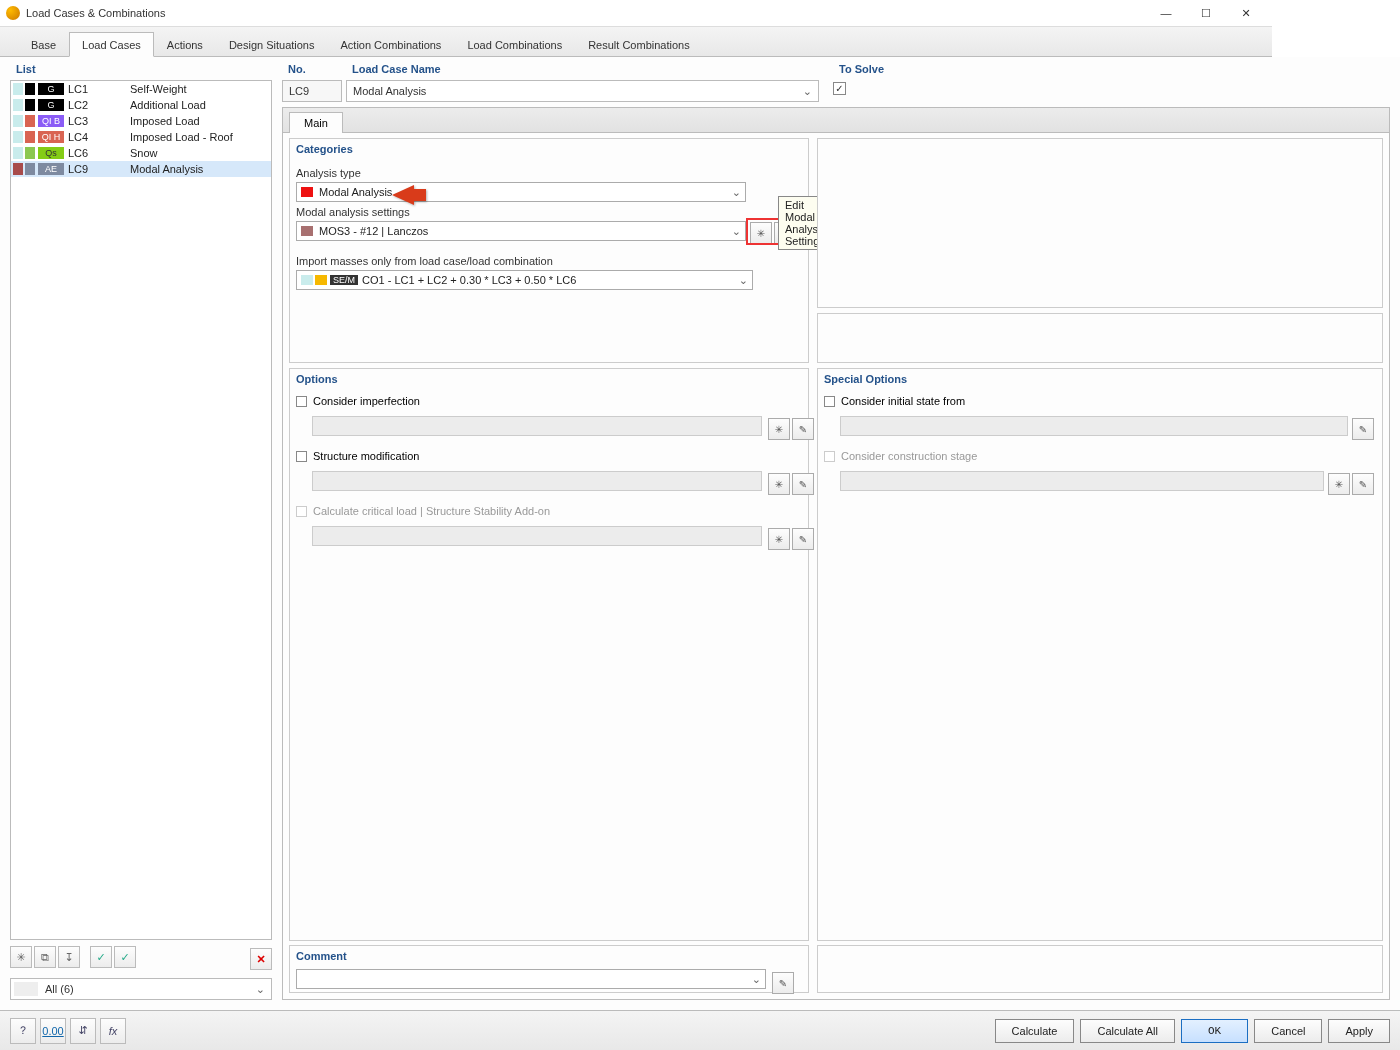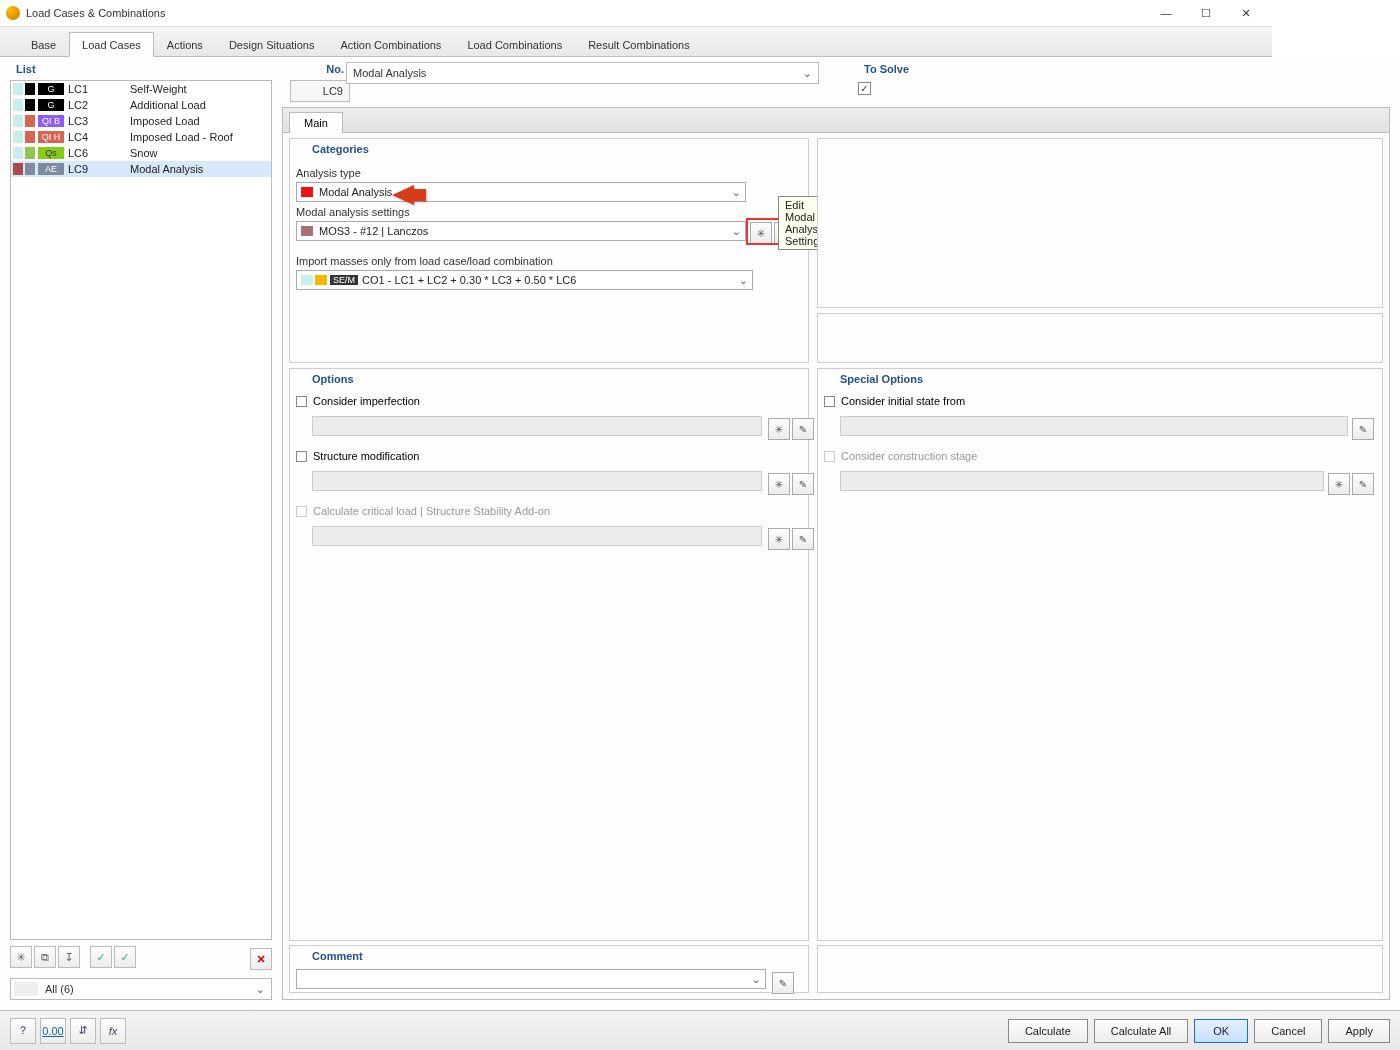--- a/index.html
+++ b/index.html
@@ -28,34 +28,34 @@
 .lcname { color: #222; margin-left: 40px; }
 
 .left-toolbar { position: absolute; left: 0; bottom: 30px; height: 24px; display: flex; gap: 2px; }
 .tbtn { width: 22px; height: 22px; border: 1px solid #bbb; background: linear-gradient(#fdfdfd,#ececec); display:flex;align-items:center;justify-content:center;font-size:11px;color:#666; }
 .delbtn { position: absolute; right: 0; bottom: 30px; width: 22px; height: 22px; border:1px solid #bbb;background:linear-gradient(#fdfdfd,#ececec);display:flex;align-items:center;justify-content:center;color:#d00;font-weight:bold; }
 .filter-drop { position:absolute; left:0; right:0; bottom:0; height:22px; border:1px solid #bbb; background:#fff; display:flex; align-items:center; padding: 0 6px 0 34px; color:#333; }
 .filter-drop .sw { position:absolute; left:3px; width:24px; height:14px; background:#eee; }
 .filter-drop .chev { margin-left:auto; color:#666; }
 
 .top-fields { position:absolute; left:282px; top:3px; right:10px; }
-.no-box { position:absolute; left:8px; top:0; width:60px;text-align:right; }
+.no-box { position:absolute; left:0; top:0; width:60px; }
 .no-input { border:1px solid #bbb; background:#f7f7f7; color:#333; padding:4px 6px; width:60px; height:22px; margin-top:2px;}
 .name-box { position:absolute; left:64px; top:0; width:473px; }
 .name-input { border:1px solid #bbb; background:#fff; color:#333; padding:3px 6px; width:473px; height:22px; margin-top:2px; display:flex; align-items:center; }
 .name-input .chev { margin-left:auto; color:#666; }
-.solve-box { position:absolute; left:576px; top:0; }
+.solve-box { position:absolute; left:551px; top:0; }
 .chk { width:13px; height:13px; border:1px solid #888; display:inline-flex; align-items:center; justify-content:center; background:#fff; color:#333; font-size:10px; margin-top:4px;}
 
 .sub-tab-area { position:absolute; left:282px; top:50px; right:10px; bottom:10px; border:1px solid #bbb; background:#fdfdfd; }
 .sub-tab-hdr { height:25px; background:linear-gradient(#ececec,#e2e2e2); display:flex; align-items:flex-end; border-bottom:1px solid #bbb;}
 .sub-tab { padding:4px 14px; border:1px solid #bbb; border-bottom:none; background:#fdfdfd; margin-left:6px; margin-bottom:-1px; }
 
 .section { position:absolute; border:1px solid #ccc; background:#fdfdfd; }
-.section-head { color:#24528a; font-weight:600; padding:4px 6px;margin-left:16px; }
+.section-head { color:#24528a; font-weight:600; padding:4px 6px; }
 .field-lbl { color:#333; padding:0 6px; margin-top:8px; }
 .combo { border:1px solid #ababab; background:#fff; height:20px; display:flex; align-items:center; padding:0 4px; margin:3px 6px 0; }
 .combo .csw { width:12px; height:10px; margin-right:6px; }
 .combo .ctext { color:#222; }
 .combo .chev { margin-left:auto; color:#666; }
 .small-btn { width:22px; height:22px; border:1px solid #ababab; background:linear-gradient(#fdfdfd,#ececec); display:inline-flex; align-items:center; justify-content:center; color:#555; font-size:10px;}
 .red-highlight { position:absolute; border:2px solid #e33; }
 
 .arrow { position:absolute; left:102px; top:46px; width:0;height:0; border-top:10px solid transparent; border-bottom:10px solid transparent; border-right:22px solid #d93b1a; filter: drop-shadow(1px 1px 1px rgba(0,0,0,0.3));}
 .arrow::after{content:"";position:absolute;left:22px;top:-6px;width:12px;height:12px;background:#d93b1a;}
@@ -65,21 +65,21 @@
 .chkbox-row { display:flex; align-items:center; padding:6px; gap:6px;}
 .emptybox { width:11px;height:11px; border:1px solid #888; background:#fff; }
 .emptybox.dis { border-color:#ccc; }
 .disabled-combo { background:#ececec; border:1px solid #ccc; height:20px; margin:3px 6px; }
 .sbtn-pair { position:absolute; display:flex; gap:2px; }
 
 .footer { position:absolute; bottom:0; left:0; right:0; height:40px; border-top:1px solid #bbb; background:linear-gradient(#f4f4f4,#e8e8e8); display:flex; align-items:center; padding:0 10px;}
 .footer .ftb { width:26px; height:26px; border:1px solid #bbb; background:linear-gradient(#fdfdfd,#ececec); margin-right:4px; display:flex; align-items:center; justify-content:center; font-size:11px; color:#446; }
 .footer .spacer { flex:1; }
 .footer .btn { height:24px; padding:0 16px; border:1px solid #888; background:linear-gradient(#fdfdfd,#ececec); margin-left:6px; display:flex; align-items:center; color:#222; }
-.footer .btn.primary { border:1px solid #1b6ec2; background:linear-gradient(#e3f0ff,#c7e0ff); padding: 0 18px; }
+.footer .btn.primary { border:1px solid #1b6ec2; background:linear-gradient(#e3f0ff,#c7e0ff); padding: 0 26px; font-family: Liberation Mono, monospace; }
 .dis-text{color:#999;}
 </style>
 </head>
 <body>
 
 <div class="titlebar">
   <div class="app-icon"></div>
   <div class="title">Load Cases &amp; Combinations</div>
   <div class="winbtn">—</div>
   <div class="winbtn">☐</div>
@@ -159,20 +159,21 @@
       <span class="chev">⌄</span>
     </div>
   </div>
 
   <div class="top-fields">
     <div class="no-box">
       <div class="panel-head">No.</div>
       <div class="no-input">LC9</div>
     </div>
     <div class="name-box">
+      <div class="panel-head">Load Case Name</div>
       <div class="name-input">
         <span>Modal Analysis</span>
         <span class="chev">⌄</span>
       </div>
     </div>
     <div class="solve-box">
       <div class="panel-head">To Solve</div>
       <div class="chk">✓</div>
     </div>
   </div>

